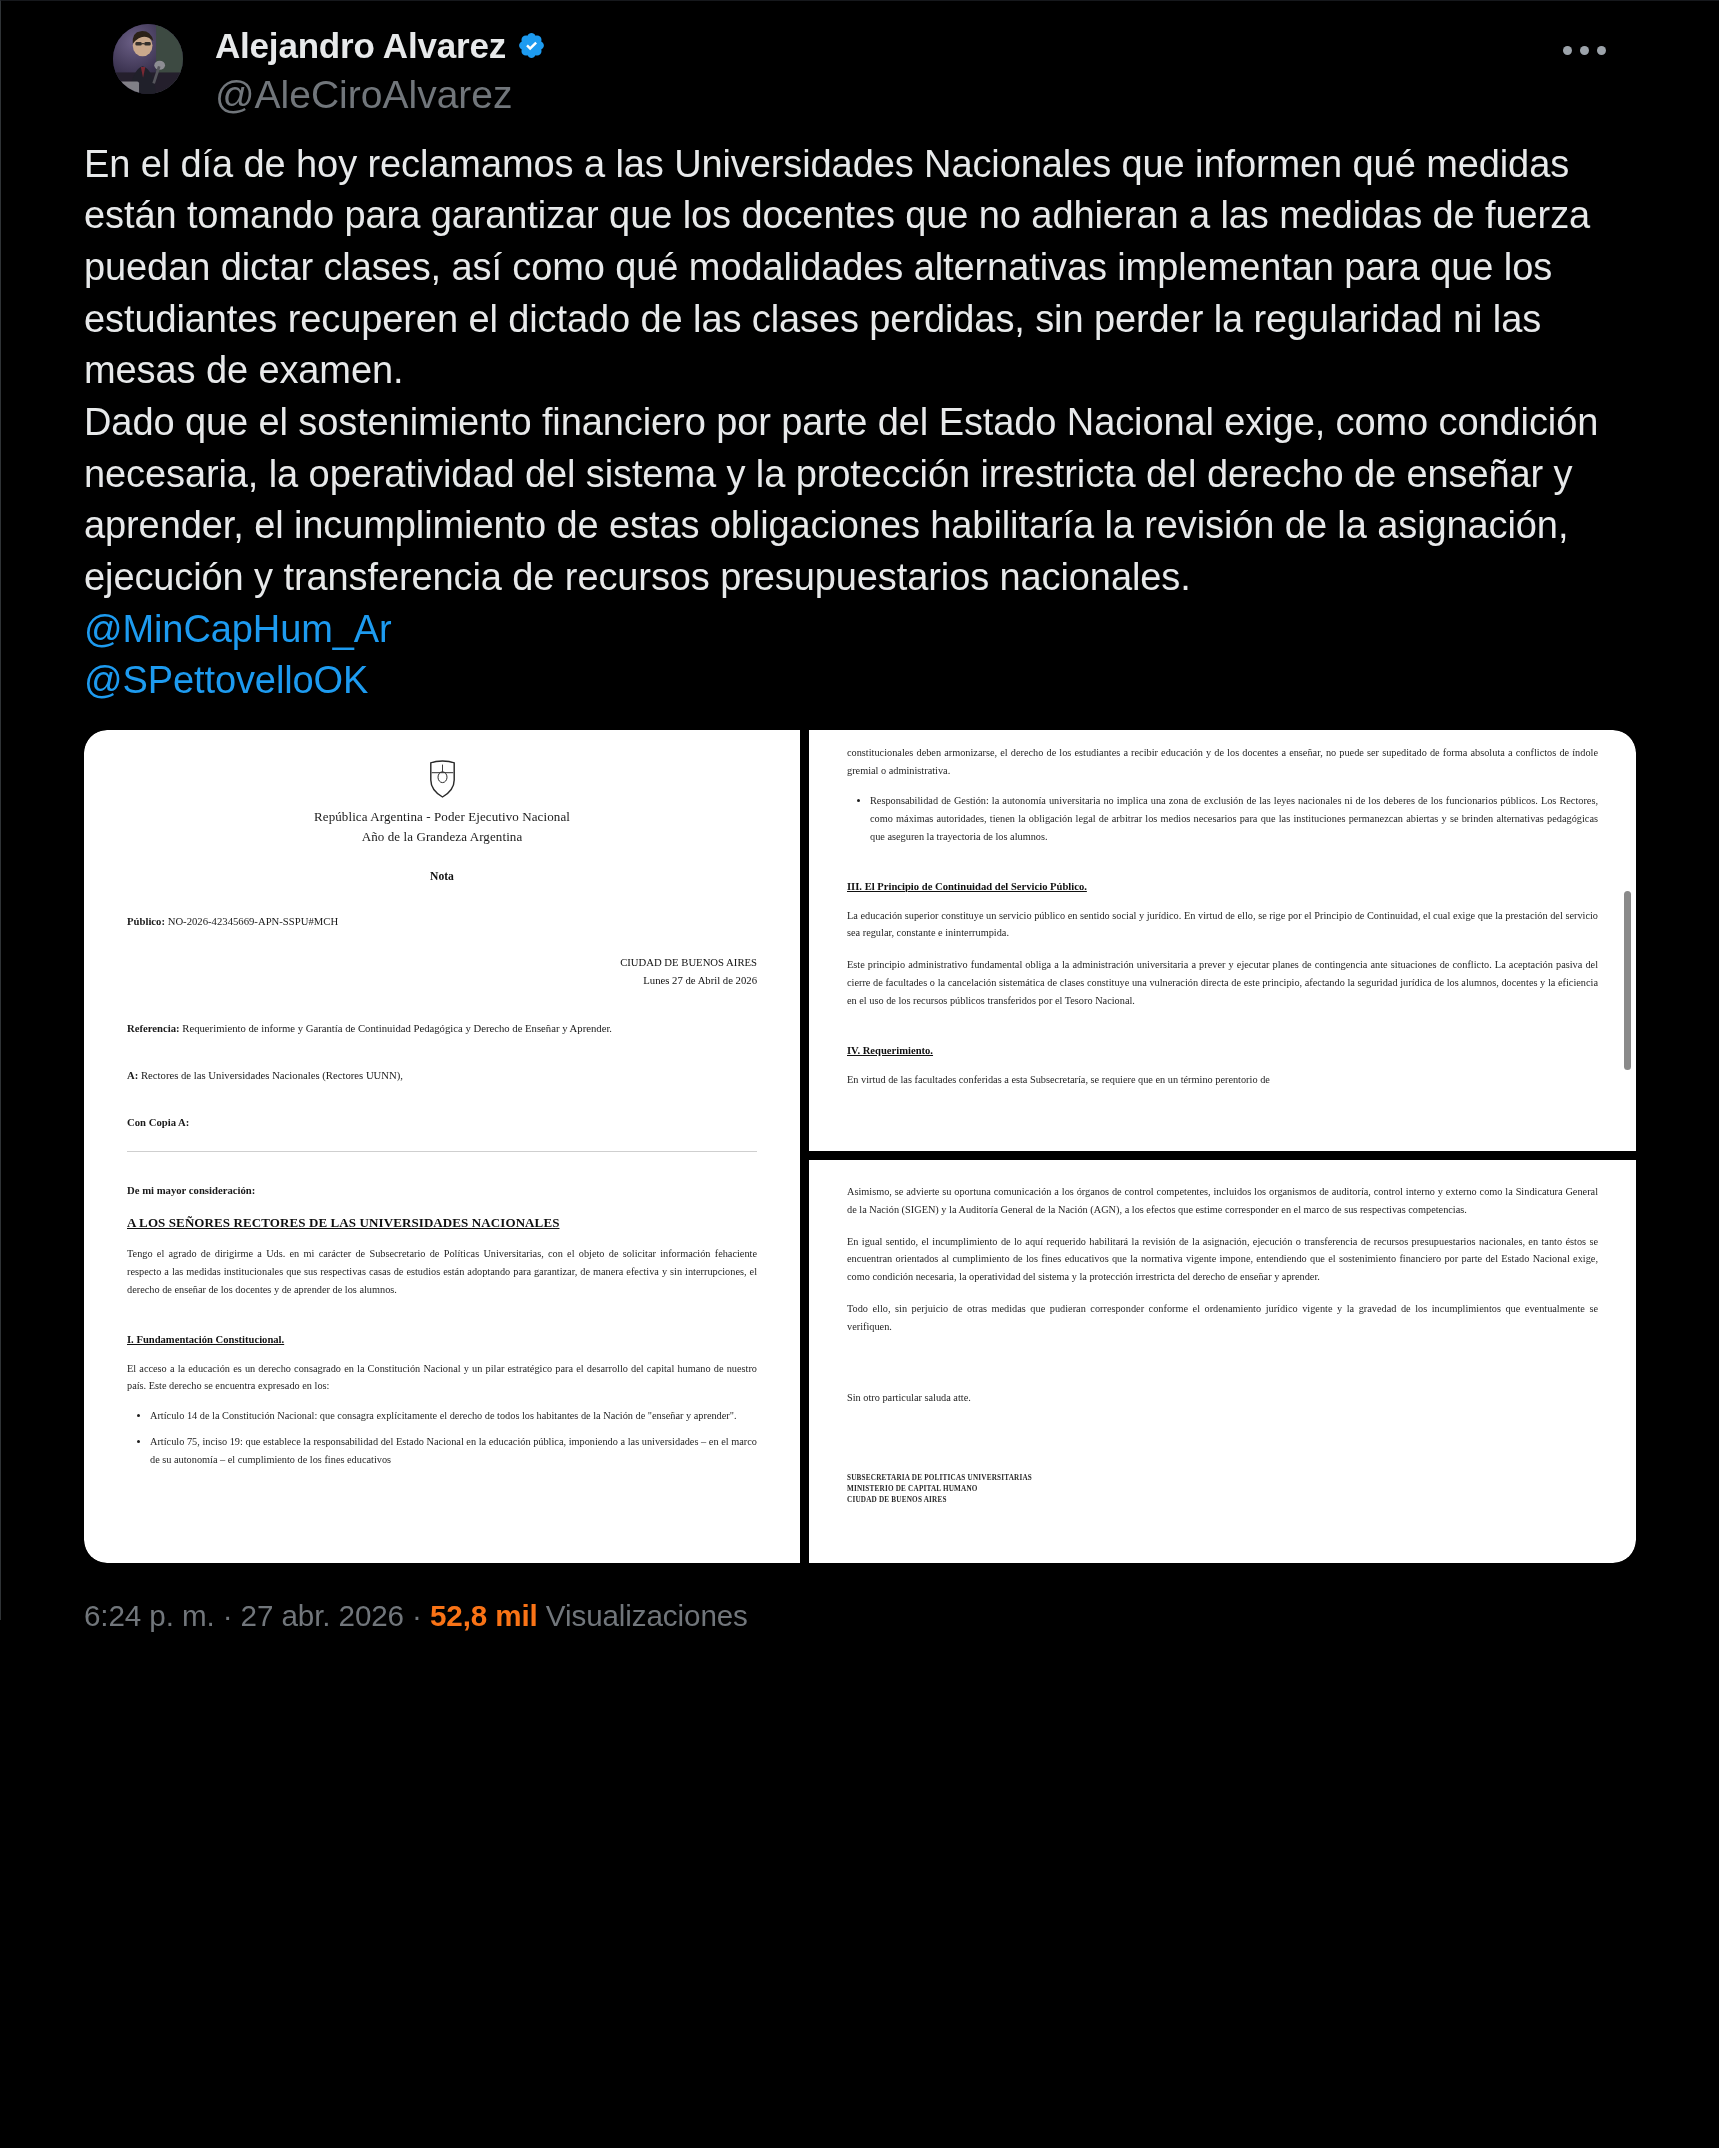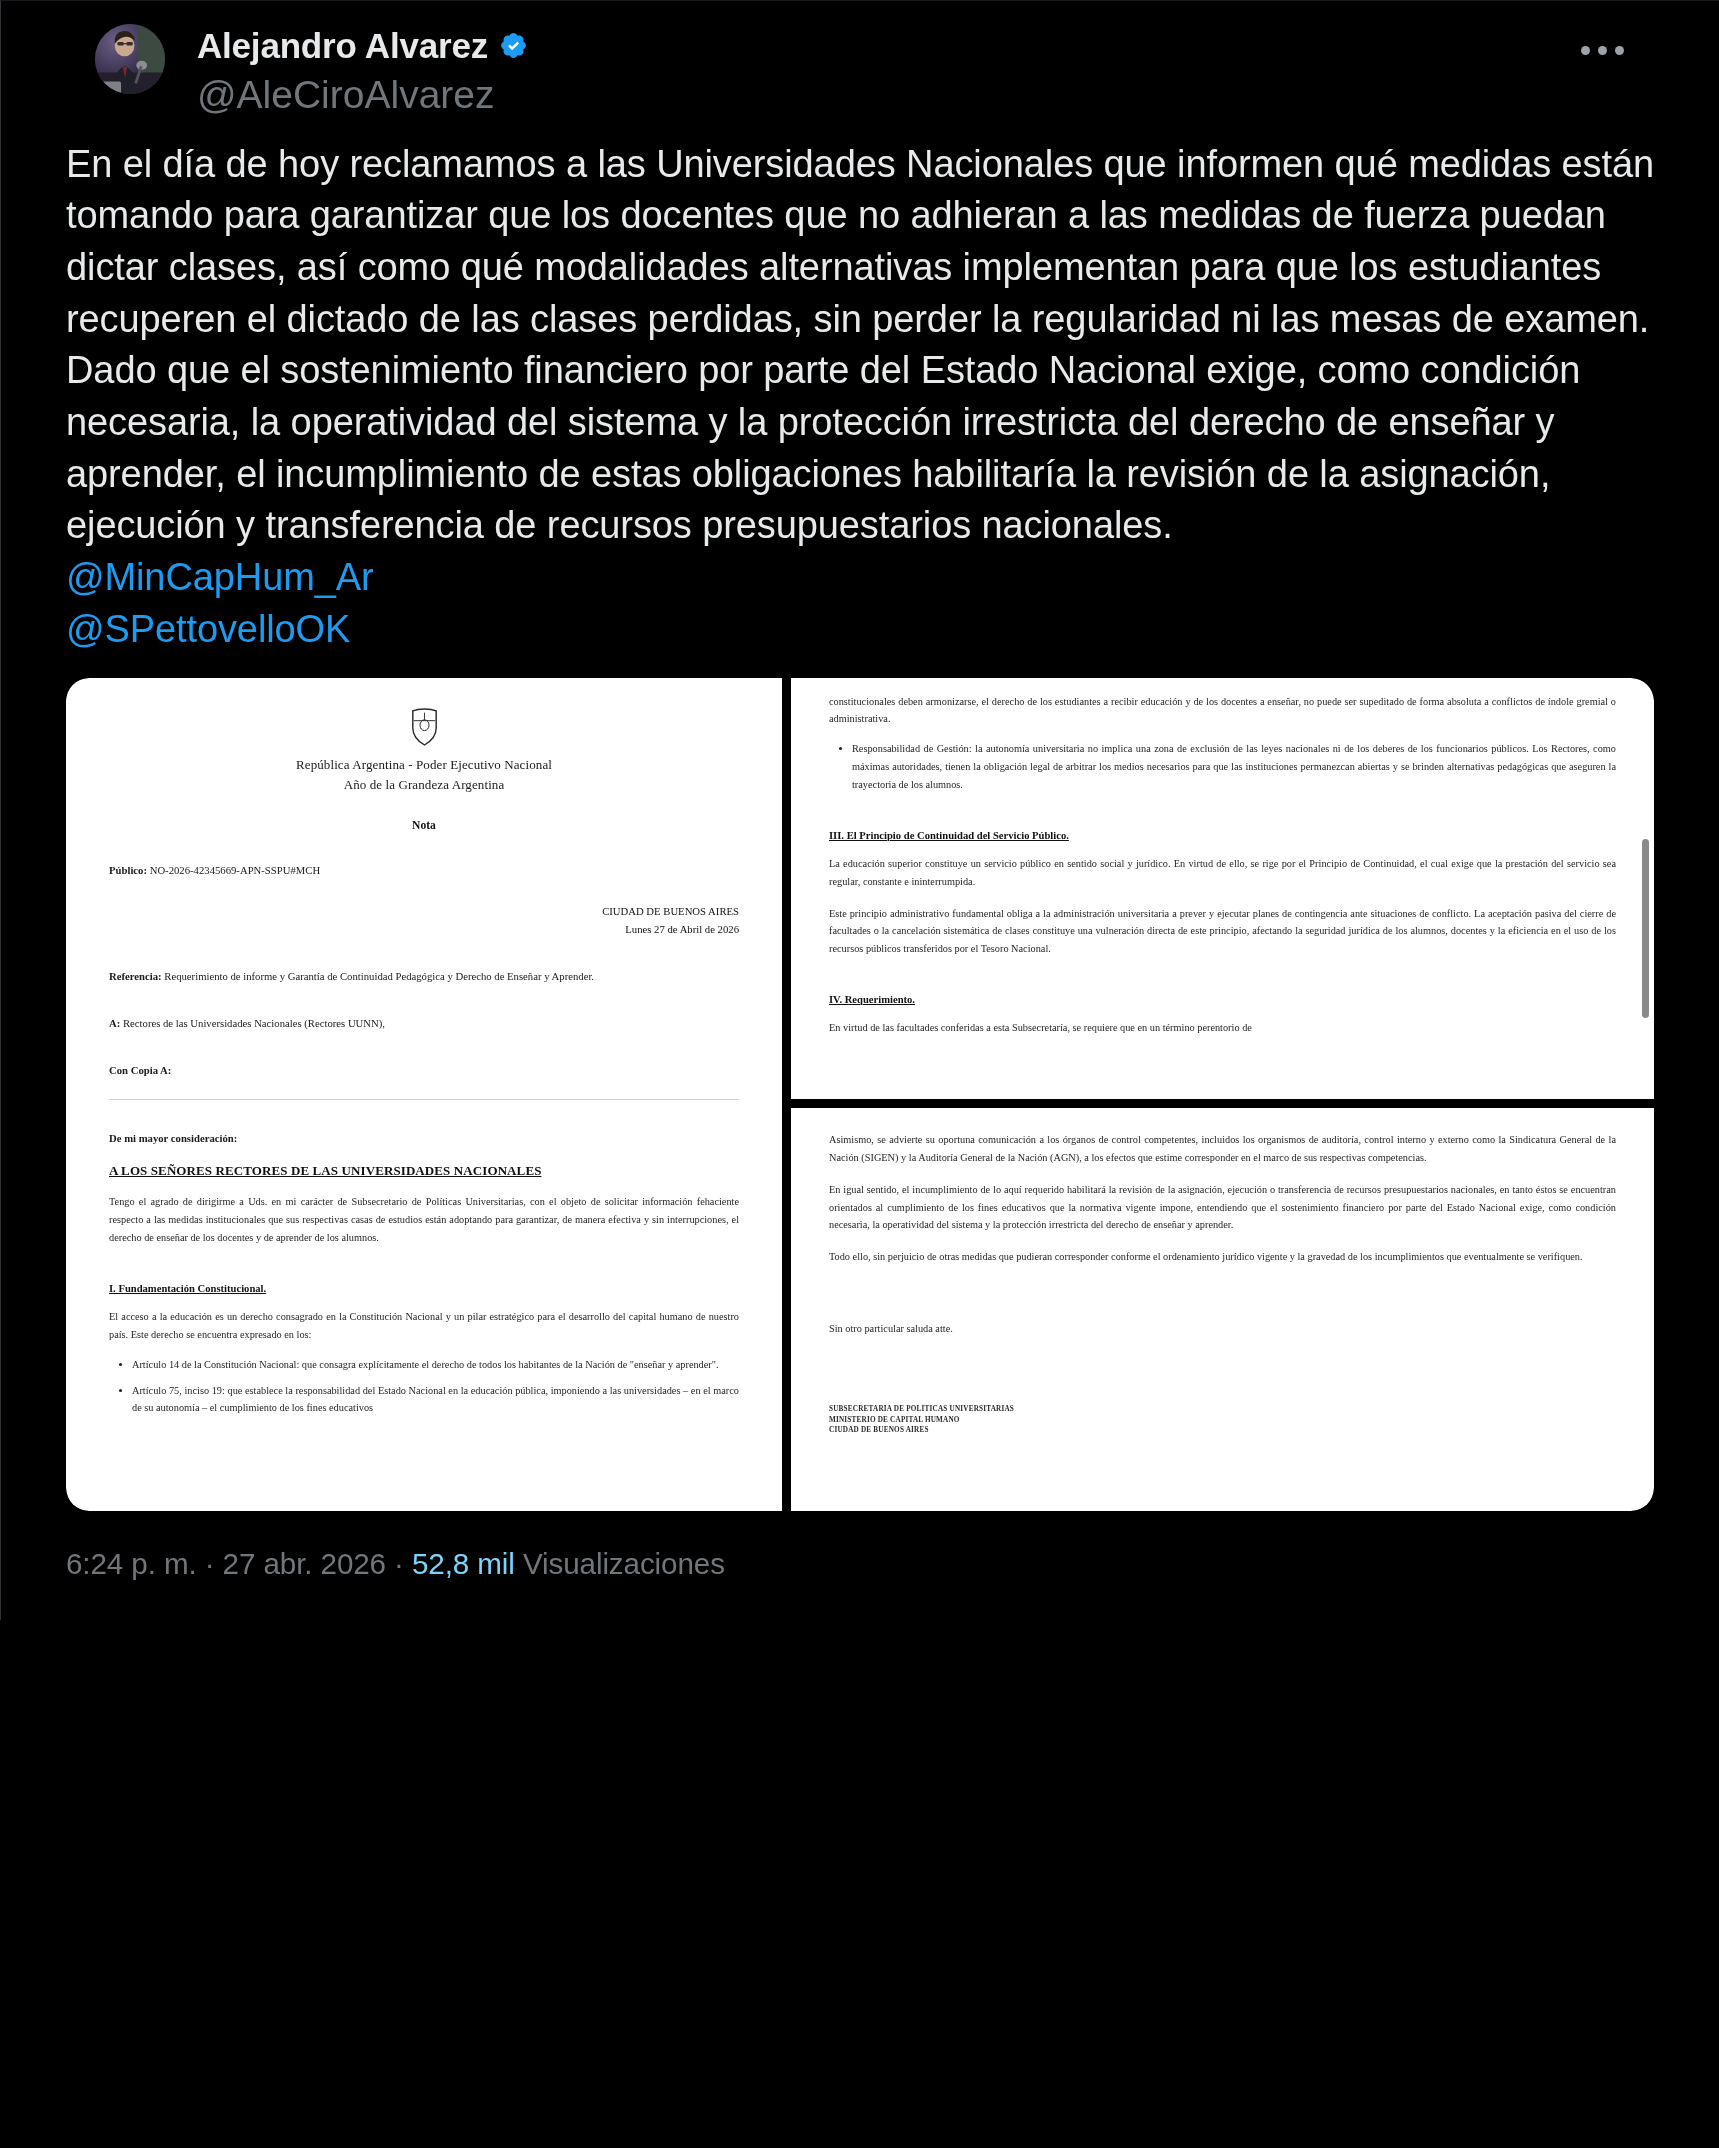--- a/index.html
+++ b/index.html
@@ -14,21 +14,21 @@
   }
 
   .tweet-card {
     position: relative;
     width: 1720px;
     height: 1620px;
     background: #000000;
     border-left: 1.8px solid #2f3336;
     border-right: 1.8px solid #2f3336;
     border-top: 0.9px solid #16181c;
-    padding: 0 56px;
+    padding: 0 74px;
   }
 
   
   .tweet-header {
     display: flex;
     align-items: flex-start;
     padding: 23px 0 0 38px;
     position: relative;
     height: 125px;
   }
@@ -230,21 +230,21 @@
   }
 
   
   .tweet-footer {
     color: #71767b;
     font-size: 29.6px;
     padding: 34px 9px 0 9px;
     letter-spacing: -0.1px;
     line-height: 1.3;
   }
-  .tweet-footer b { color: #7dd3fc; font-weight: 400; }
+  .tweet-footer b { color: #f97316; font-weight: 700; }
 </style>
 </head>
 <body>
 
 <div class="tweet-card">
 
   <div class="tweet-header">
 
     <div class="avatar">
       <svg class="avatar-art" viewBox="0 0 78 78">

